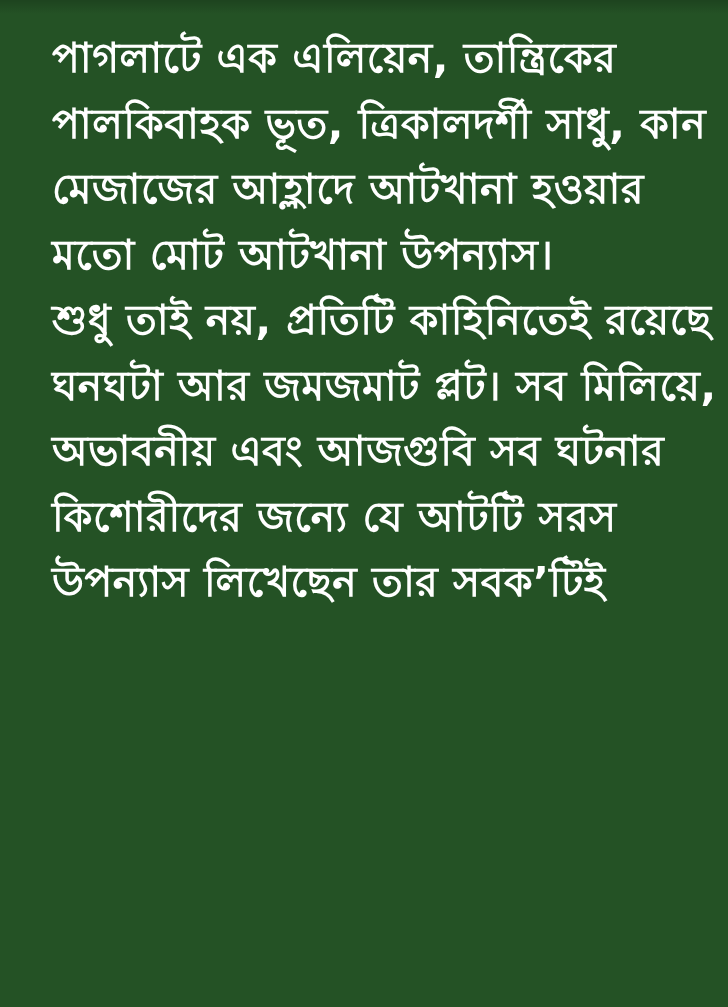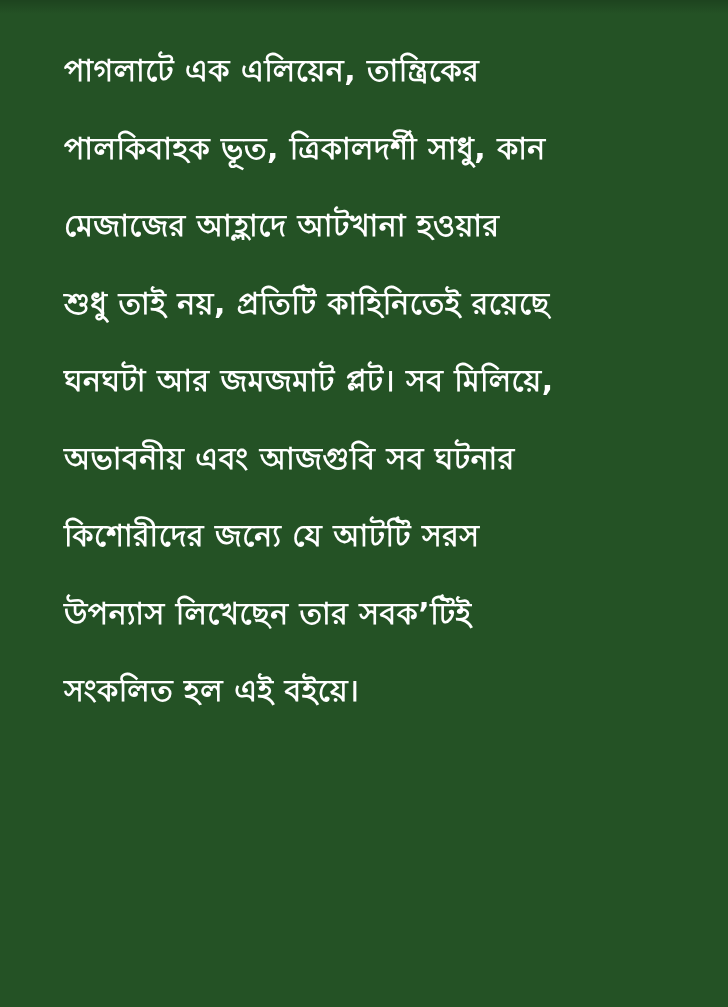--- a/index.html
+++ b/index.html
@@ -29,39 +29,39 @@
     pointer-events: none;
   }
   .blurb {
     position: absolute;
     top: 24px;
     left: 48px;
     right: 22px;
     color: #ffffff;
   }
   .blurb p.line {
-    margin: 16px;
+    margin: 4px;
     padding: 0;
-    font-size: 30px;
+    font-size: 41px;
     line-height: 61.5px;
     font-weight: 700;
     letter-spacing: 0.5px;
     white-space: nowrap;
     text-rendering: optimizeLegibility;
   }
 </style>
 </head>
 <body>
 
 <div class="page">
   <div class="top-shade"></div>
   <main class="blurb">
     <p class="line">পাগলাটে এক এলিয়েন, তান্ত্রিকের</p>
     <p class="line">পালকিবাহক ভূত, ত্রিকালদর্শী সাধু, কান</p>
     <p class="line">মেজাজের আহ্লাদে আটখানা হওয়ার</p>
+    <p class="line">মতো মোট আটখানা উপন্যাস।</p>
     <p class="line">শুধু তাই নয়, প্রতিটি কাহিনিতেই রয়েছে</p>
     <p class="line">ঘনঘটা আর জমজমাট প্লট। সব মিলিয়ে,</p>
     <p class="line">অভাবনীয় এবং আজগুবি সব ঘটনার</p>
     <p class="line">কিশোরীদের জন্যে যে আটটি সরস</p>
     <p class="line">উপন্যাস লিখেছেন তার সবক’টিই</p>
-    <p class="line">সংকলিত হল এই বইয়ে।</p>
   </main>
 </div>
 
 </body></html>

